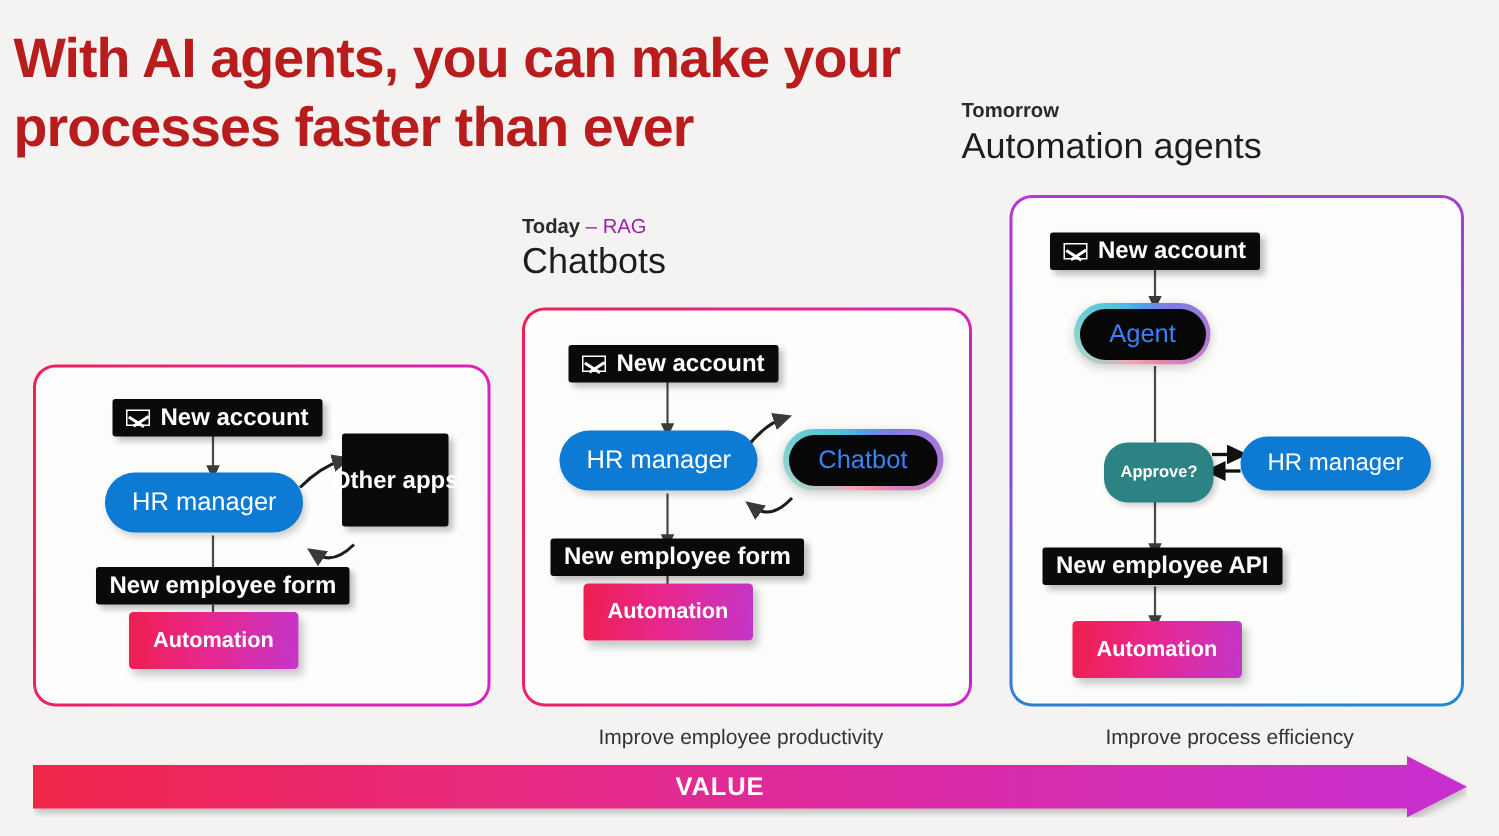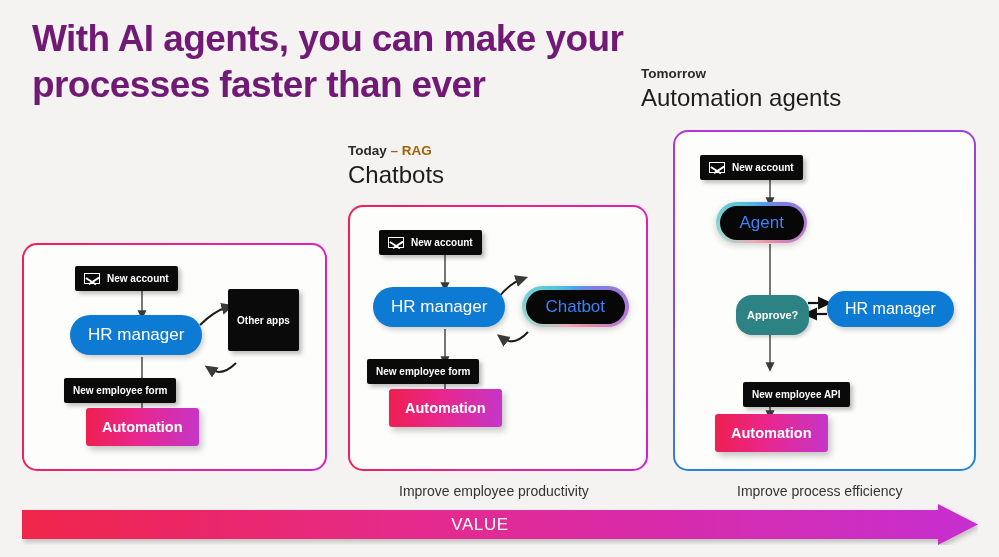--- a/index.html
+++ b/index.html
@@ -7,30 +7,30 @@
   html, body { background:#f4f3f1; }
   body {
     width:999px; height:557px; position:relative; overflow:hidden;
     font-family:"Liberation Sans", sans-serif;
     background:#f4f3f1;
     -webkit-font-smoothing:antialiased;
   }
 
   
   .slide-title{
-    position:absolute; left:32px; top:16px; width:640px;
+    position:absolute; left:9px; top:16px; width:640px;
     font-size:37px; line-height:46px; font-weight:700;
-    letter-spacing:-0.6px; color:#701a75;
+    letter-spacing:-0.6px; color:#b91c1c;
   }
 
   
   .col-head{ position:absolute; }
   .eyebrow{ font-size:13.5px; color:#2a2a2a; white-space:nowrap; }
   .eyebrow b{ font-weight:700; }
-  .eyebrow span.sub{ font-weight:700; color:#a16207; }
+  .eyebrow span.sub{ font-weight:400; color:#a21caf; }
   .head-big{ font-size:24px; font-weight:400; color:#1d1d1d; white-space:nowrap; margin-top:3px;}
 
   
   .panel{
     position:absolute; border-radius:15px; background:#fdfdfc;
     padding:2px;
   }
   .panel-inner{
     width:100%; height:100%; background:#fdfdfc; border-radius:13px;
     position:relative;
@@ -39,21 +39,21 @@
        background:linear-gradient(100deg,#f01f55 0%,#e8258f 48%,#d421c8 100%); }
   .p2{ left:348px; top:205px; width:300px; height:266px;
        background:linear-gradient(100deg,#f01f55 0%,#e8258f 52%,#cf22cf 100%); }
   .p3{ left:673px; top:130px; width:303px; height:341px;
        background:linear-gradient(160deg,#b535d6 0%,#8c4ad8 40%,#2f7fd6 75%,#1f8ad8 100%); }
 
   
   .node{ position:absolute; display:flex; align-items:center; justify-content:center;
          white-space:nowrap; }
 
-  .blk{ background:#0a0a0a; color:#fff; font-weight:700; font-size:10px;
+  .blk{ background:#0a0a0a; color:#fff; font-weight:700; font-size:16px;
         border-radius:2px; padding:0 9px; height:25px;
         box-shadow:3px 3px 4px rgba(0,0,0,.25); }
 
   .env{ display:inline-block; width:16px; height:11px; border:1.6px solid #fff;
         position:relative; margin-right:7px; flex:0 0 auto; }
   .env:before, .env:after{ content:""; position:absolute; background:#fff;
         width:11.5px; height:1.6px; top:3.2px; left:0.6px; }
   .env:before{ transform:rotate(33deg); transform-origin:left center; }
   .env:after { transform:rotate(-33deg); transform-origin:left center; left:auto; right:0.6px; transform-origin:right center;}
 
@@ -81,21 +81,21 @@
   
   .conn{ position:absolute; overflow:visible; }
 
   
   .cap{ position:absolute; font-size:14px; color:#333; white-space:nowrap; }
 
   
   .value-wrap{ position:absolute; left:22px; top:504px; width:956px; height:41px; }
   .value-label{ position:absolute; left:0; top:0; width:916px; height:41px;
      display:flex; align-items:center; justify-content:center;
-     color:#fff; font-weight:400; font-size:17px; letter-spacing:.6px; z-index:2;}
+     color:#fff; font-weight:700; font-size:17px; letter-spacing:.6px; z-index:2;}
 </style>
 </head>
 <body>
 
 <div class="slide-title">With AI agents, you can make your processes faster than ever</div>
 
 <div class="col-head" style="left:22px; top:179px;">
 </div>
 
 <div class="col-head" style="left:348px; top:143px;">
@@ -226,21 +226,21 @@
     </div>
 
     <div class="node approve" style="left:61px; top:163px;">
       <span>Approve?</span>
     </div>
 
     <div class="node hr sm" style="left:152px; top:159px;">
       <span>HR manager</span>
     </div>
 
-    <div class="node blk" style="left:20px; top:250px;margin-left:48px;">
+    <div class="node blk" style="left:20px; top:233px;">
       <span>New employee API</span>
     </div>
 
     <div class="node autom" style="left:40px; top:282px;">
       <span>Automation</span>
     </div>
 
   </div>
 </div>
 

